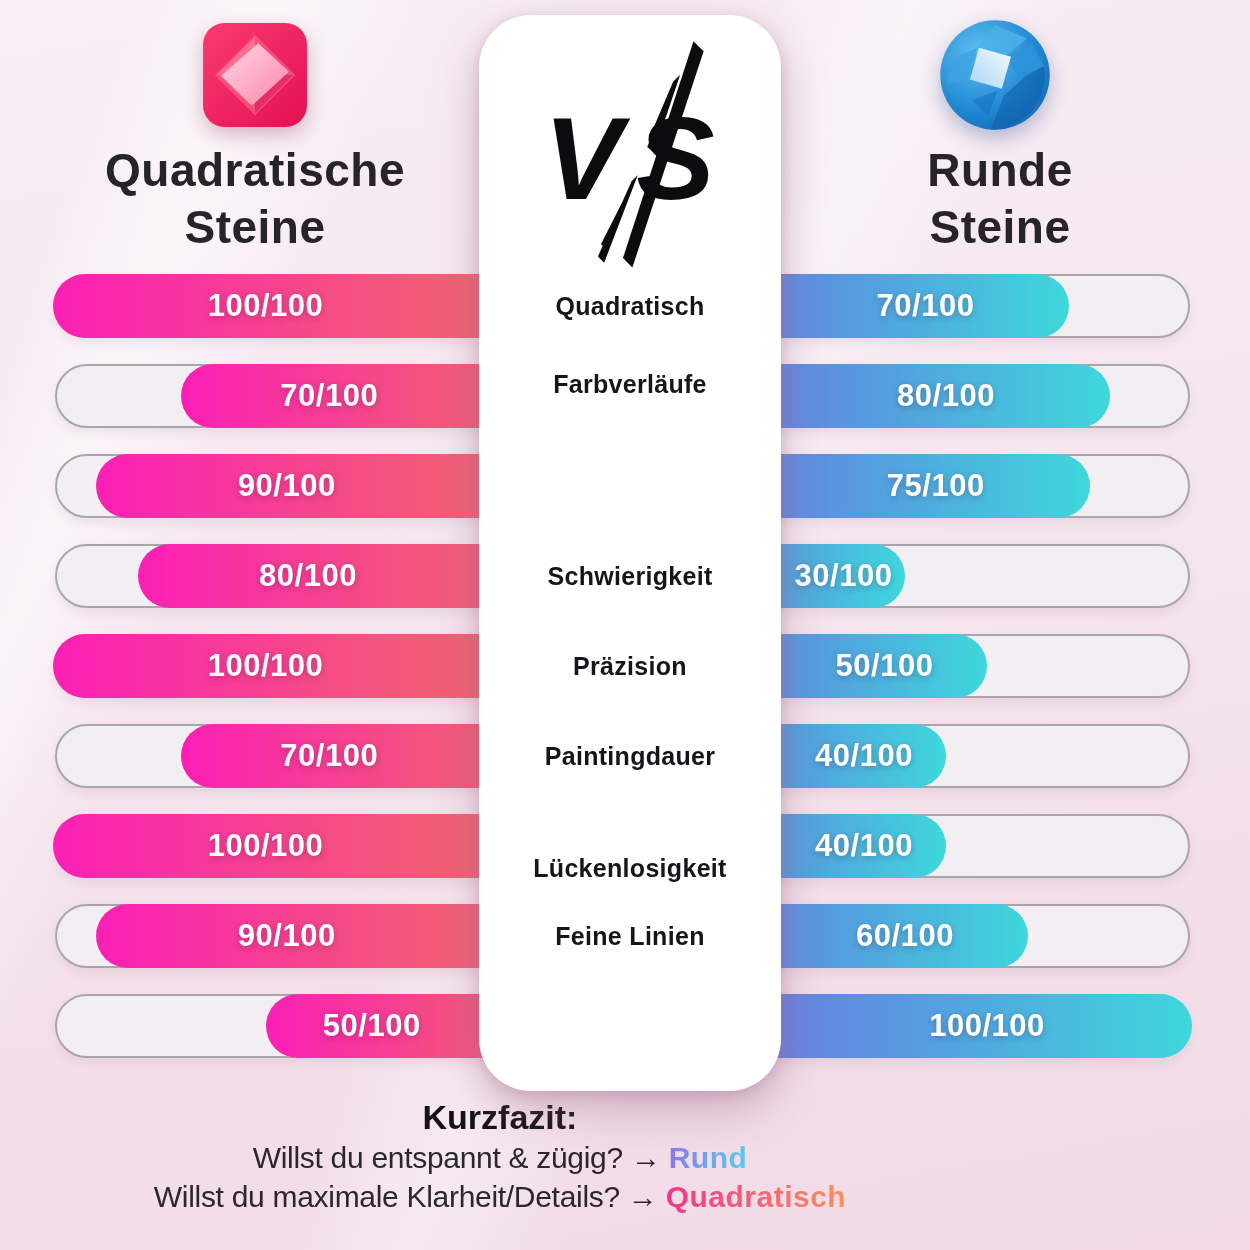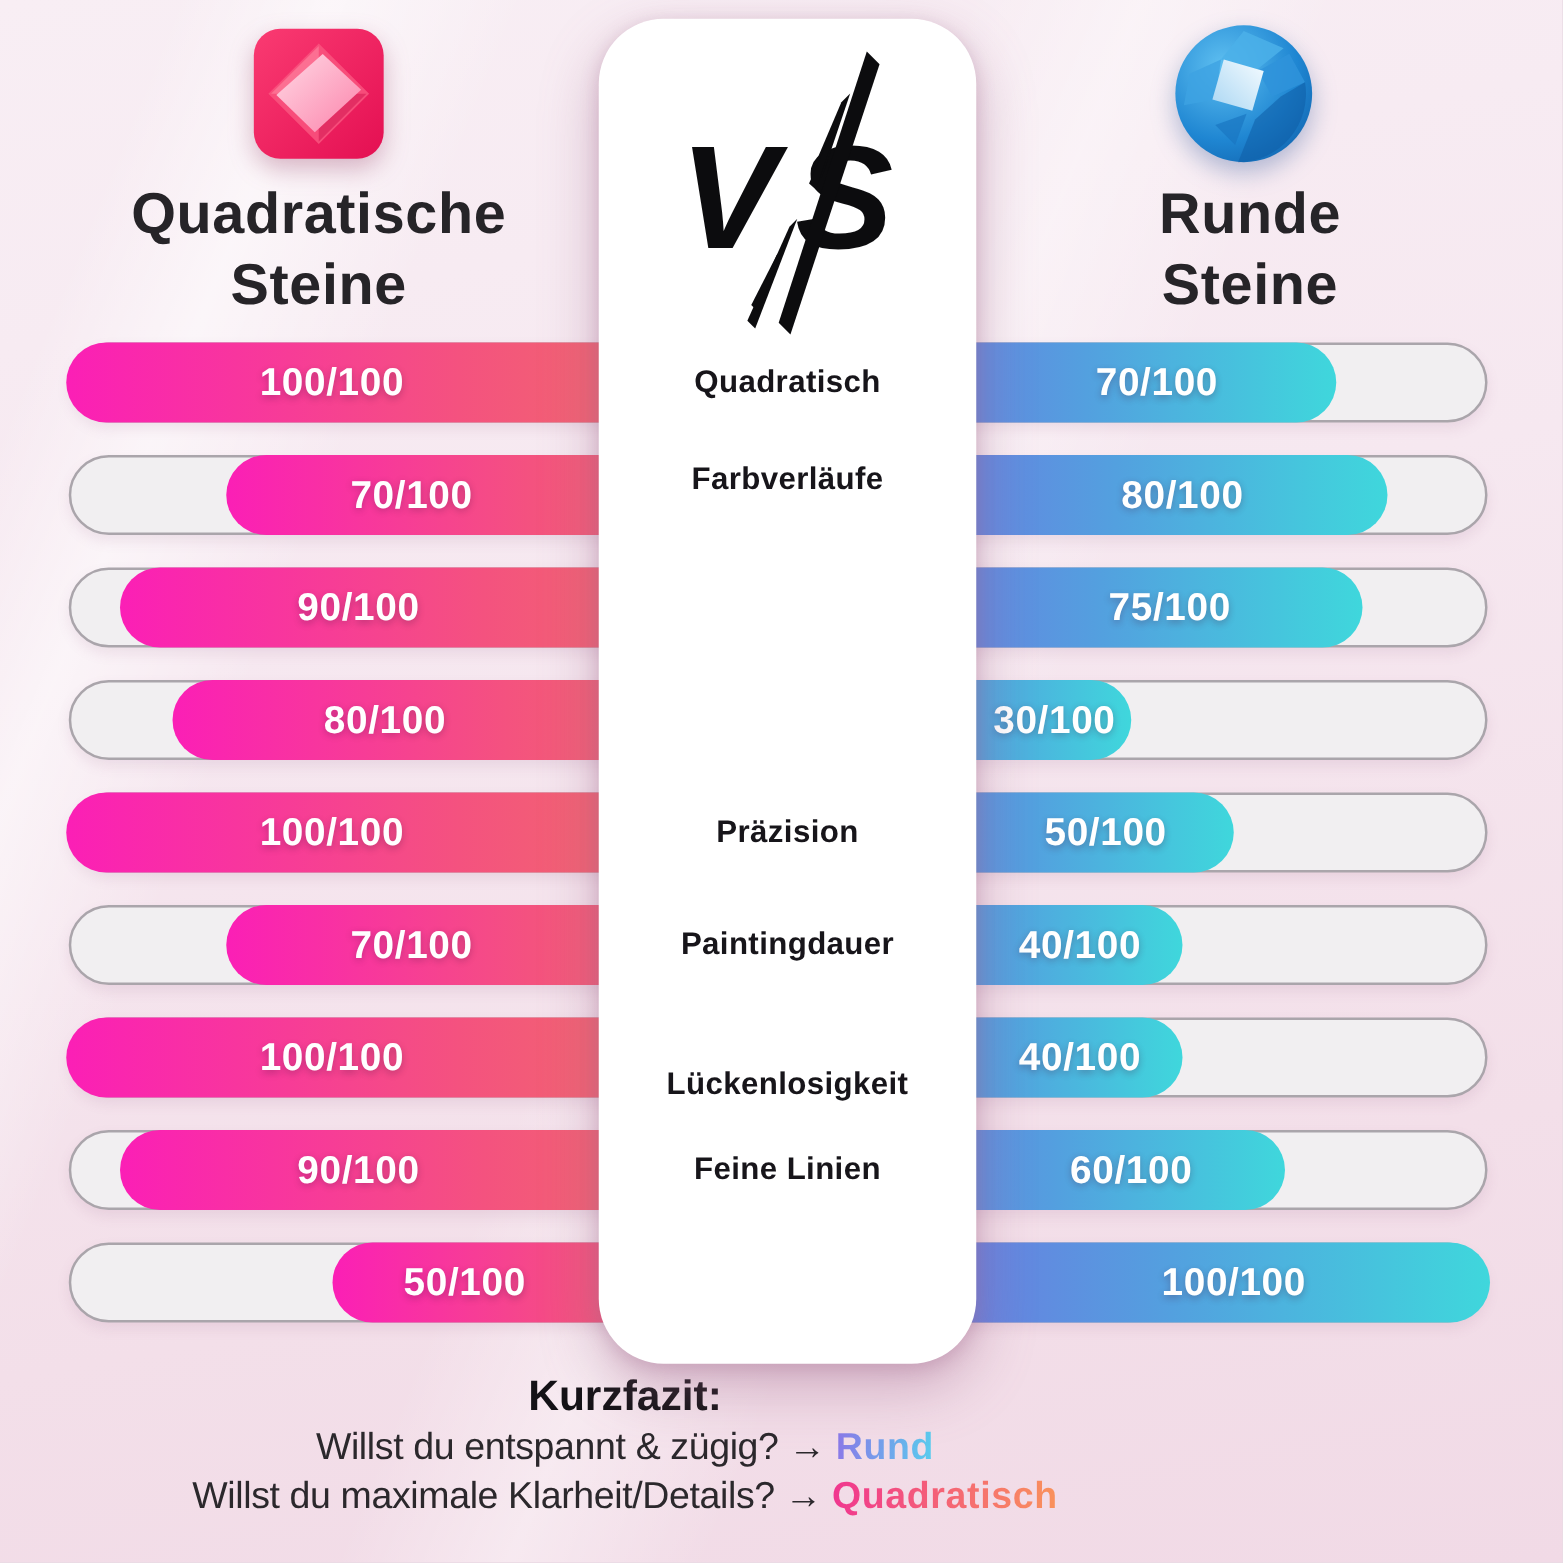--- a/index.html
+++ b/index.html
@@ -235,20 +235,21 @@
       <polygon points="205,56 214,47 185,133 176,124"></polygon>
       <polygon points="191,95 198,89 179,145 172,139"></polygon>
       <polygon points="152,183 160,175 117,287 109,279"></polygon>
       <polygon points="139,212 146,205 120,270 113,263"></polygon>
     </g>
   </svg>
 
   <div id="labels">
       <div class="cat-label" style="top: 306px;">Quadratisch</div>
       <div class="cat-label" style="top: 384px;">Farbverläufe</div>
+      <div class="cat-label" style="top: 576px;">Schwierigkeit</div>
       <div class="cat-label" style="top: 666px;">Präzision</div>
       <div class="cat-label" style="top: 756px;">Paintingdauer</div>
       <div class="cat-label" style="top: 868px;">Lückenlosigkeit</div>
       <div class="cat-label" style="top: 936px;">Feine Linien</div>
     </div>
 
   <div class="conclusion">
     <div class="heading">Kurzfazit:</div>
     <div class="line">
       <span>Willst du entspannt &amp; zügig? →</span>

